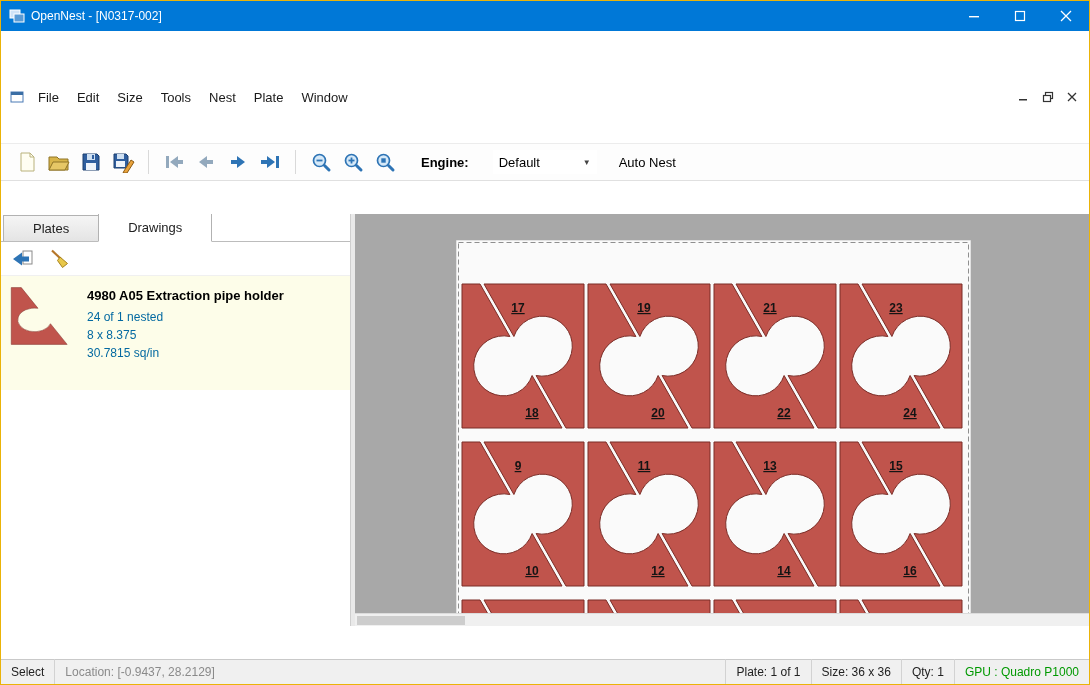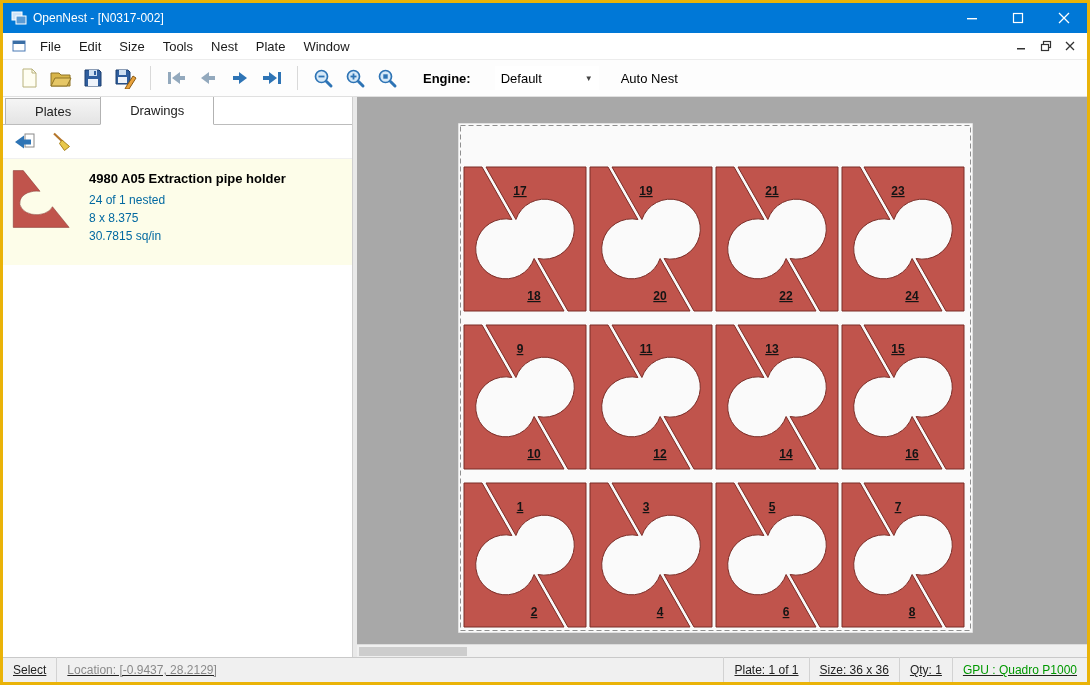--- a/index.html
+++ b/index.html
@@ -1,31 +1,31 @@
 <!DOCTYPE html>
 <html style="--part-fill: #c0544c; --part-stroke: #7b2d27; --titlebar: #0078d7; --canvas-bg: #a8a8a8; --item-bg: #fdfde9; --gpu-color: #009900;"><head>
 <meta charset="utf-8">
 <style>
   :root{
     --titlebar:#0078d7; --canvas-bg:#a8a8a8; --part-fill:#c0544c; --part-stroke:#7b2d27;
     --gpu-color:#009900; --item-bg:#fdfde9;
   }
   *{box-sizing:border-box; margin:0; padding:0;}
   body{width:1090px;height:685px;overflow:hidden;font-family:"Liberation Sans",sans-serif;background:#fff;}
-  .window{width:1090px;height:685px;border:3px solid #eab308;display:flex;flex-direction:column;background:#fff;}
+  .window{width:1090px;height:685px;border:1px solid #eab308;display:flex;flex-direction:column;background:#fff;gap:33px;}
 
   
   .titlebar{height:30px;background:var(--titlebar);display:flex;align-items:center;flex:0 0 30px;}
   .titlebar .app-icon{margin:0 6px 0 8px;display:flex;}
   .titlebar .title{color:#fff;font-size:12px;}
   .win-controls{margin-left:auto;display:flex;height:30px;}
   .win-btn{width:46px;height:30px;display:flex;align-items:center;justify-content:center;color:#fff;}
 
   
-  .menubar{height:26px;background:#fff;display:flex;align-items:center;flex:0 0 26px;padding-left:4px;font-size:13px;color:#1a1a1a;}
+  .menubar{height:26px;background:#fff;display:flex;align-items:center;flex:0 0 26px;padding-left:4px;font-size:13px;color:#1a1a1a;margin-top:20px;}
   .menubar .mdi-icon{margin:0 4px;display:flex;}
   .menu-item{padding:4px 9px;cursor:default;}
   .mdi-controls{margin-left:auto;display:flex;align-items:center;padding-right:6px;gap:2px;}
   .mdi-btn{width:22px;height:20px;display:flex;align-items:center;justify-content:center;}
 
   
   .toolbar{height:38px;flex:0 0 38px;background:#fdfdfd;border-top:1px solid #ececec;border-bottom:1px solid #e0e0e0;display:flex;align-items:center;padding-left:10px;}
   .tbtn{width:32px;height:30px;display:flex;align-items:center;justify-content:center;border:1px solid transparent;}
   .tsep{width:1px;height:24px;background:#d9d9d9;margin:0 9px;}
   .engine-label{font-weight:bold;font-size:13px;margin:0 24px 0 20px;}
@@ -35,38 +35,38 @@
 
   
   .content{flex:1;display:flex;overflow:hidden;}
   .left-panel{width:350px;flex:0 0 350px;background:#fff;display:flex;flex-direction:column;border-right:1px solid #cfcfcf;}
   .tabs{height:28px;display:flex;align-items:flex-end;border-bottom:1px solid #bcbcbc;padding-left:2px;background:#fff;}
   .tab{font-size:13px;padding:5px 29px;border:1px solid #b2b2b2;border-bottom:none;background:linear-gradient(#f5f5f5,#e4e4e4);margin-right:-1px;color:#222;}
   .tab.active{background:#fff;position:relative;padding:6px 29px;margin-bottom:-1px;border-bottom:1px solid #fff;z-index:2;}
   .panel-toolbar{height:34px;display:flex;align-items:center;gap:8px;padding:0 8px;border-bottom:1px solid #f0f0f0;}
   .ptbtn{width:28px;height:26px;display:flex;align-items:center;justify-content:center;}
   .drawing-list{flex:1;overflow:hidden;background:#fff;}
-  .drawing-item{display:flex;gap:12px;padding:10px 8px 20px 8px;background:var(--item-bg);align-items:flex-start;}
+  .drawing-item{display:flex;gap:12px;padding:10px 8px 28px 8px;background:var(--item-bg);align-items:flex-start;}
   .d-text{padding-top:2px;}
   .d-title{font-weight:bold;font-size:13px;color:#000;margin-bottom:5px;}
   .d-line{color:#0369a1;font-size:12px;line-height:1.5;}
 
   .splitter{width:4px;flex:0 0 4px;background:#e9e9e9;cursor:ew-resize;}
 
   .canvas{flex:1;background:var(--canvas-bg);display:flex;flex-direction:column;overflow:hidden;}
   .canvas-main{flex:1;position:relative;overflow:hidden;}
   .plate{position:absolute;left:101px;top:26px;width:515px;height:510px;}
   .plate svg{display:block;}
   .part{fill:var(--part-fill);stroke:var(--part-stroke);stroke-width:1;}
   .pnum{font:bold 12px "Liberation Sans",sans-serif;fill:#141414;text-anchor:middle;text-decoration:underline;}
   .hscroll{height:13px;flex:0 0 13px;background:#f0f0f0;border-top:1px solid #dcdcdc;position:relative;}
   .hthumb{position:absolute;left:2px;top:2px;width:108px;height:9px;background:#cdcdcd;}
 
   
-  .statusbar{height:25px;flex:0 0 25px;background:#f0f0f0;border-top:1px solid #c9c9c9;display:flex;align-items:flex-end;font-size:12px;color:#222;text-decoration:underline;}
+  .statusbar{height:25px;flex:0 0 25px;background:#f0f0f0;border-top:1px solid #c9c9c9;display:flex;align-items:flex-end;font-size:12px;color:#222;}
   .scell{padding:0 10px;display:flex;align-items:center;height:100%;white-space:nowrap;}
   .scell.loc{color:#8a8a8a;}
   .scell.gpu{color:var(--gpu-color);}
   .vsep{width:1px;height:25px;background:#d2d2d2;}
   .spacer{flex:1;}
 </style>
 </head>
 <body>
 
 <div class="window">

